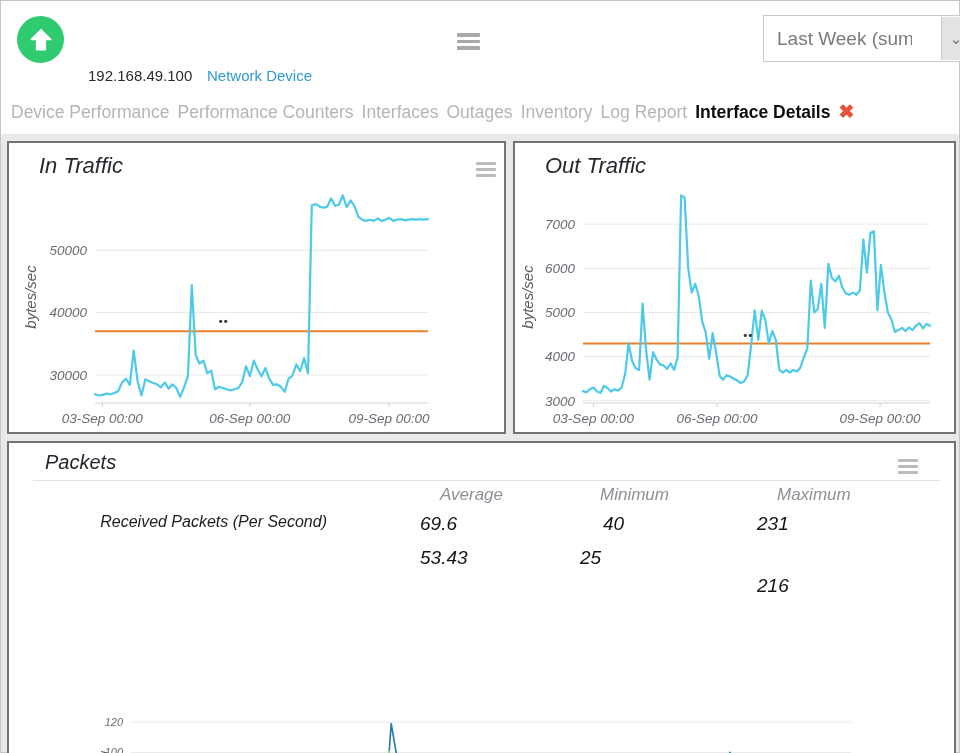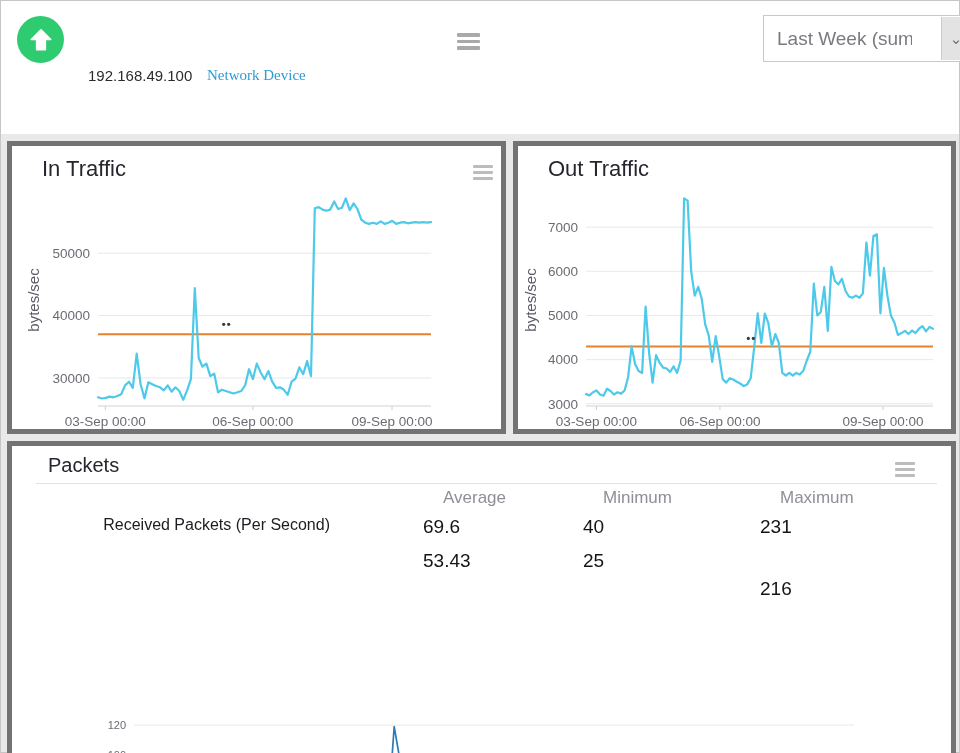--- a/index.html
+++ b/index.html
@@ -8,34 +8,34 @@
   .page { position:absolute; inset:0; border:1px solid #c6c6c6; background:#fff; }
 
   
   .header { position:absolute; top:0; left:0; right:0; height:133px; background:#fff; }
   .status-badge { position:absolute; left:16px; top:15px; width:47px; height:47px; border-radius:50%; background:#2FCB71; display:flex; align-items:center; justify-content:center; }
   .status-badge svg { width:26px; height:26px; }
   .dev-title { position:absolute; left:86px; top:22px; font-size:27px; color:#3E3E48; white-space:nowrap; letter-spacing:-0.2px; }
   .title-menu { position:absolute; left:456px; top:32px; width:23px; cursor:pointer; }
   .title-menu .bar { height:3.5px; background:#a9a9a9; border-radius:1px; margin-bottom:3px; }
   .ip { position:absolute; left:87px; top:66px; font-size:15px; color:#2b2b2b; }
-  .dev-type { position:absolute; left:206px; top:66px; font-size:15px; color:#2E9BD3; text-decoration:none; cursor:pointer;font-family:Liberation Serif, serif; }
+  .dev-type { position:absolute; left:206px; top:66px; font-size:15px; color:#2E9BD3; text-decoration:none; cursor:pointer; }
   .period { position:absolute; left:762px; top:14px; width:209px; height:47px; border:1px solid #c9c9c9; background:#fff; display:flex; align-items:center; cursor:pointer; }
   .period-text { font-size:19px; color:#7a7a80; padding-left:13px; white-space:nowrap; overflow:hidden; width:148px; }
   .period-arrow { position:absolute; right:1px; top:1px; bottom:1px; width:29px; background:#e3e3e3; border-left:1px solid #cacaca; display:flex; align-items:center; justify-content:center; color:#6f6f75; font-size:15px; }
 
   
   .nav { position:absolute; top:99px; left:10px; right:0; white-space:nowrap; font-size:17.5px; color:#b5b5b8; }
   .nav span.tab { margin-right:8px; cursor:pointer; }
   .nav .active { color:#0d0d0d; font-weight:bold; margin-right:6px; }
   .nav .close { color:#E8503B; font-weight:bold; font-size:19px; cursor:pointer; }
 
   
   .main { position:absolute; top:133px; left:0; right:0; bottom:0; background:#e9e9e9; }
-  .panel { position:absolute; background:#fff; border:5px solid #737373; }
+  .panel { position:absolute; background:#fff; border:2px solid #737373;font-style:italic; }
   .panel-title { position:absolute; left:30px; top:10px; font-size:22px; color:#26262e; }
   .menu-icon { position:absolute; width:20px; cursor:pointer; }
   .menu-icon .bar { height:3px; background:#bcbcbc; border-radius:1px; margin-bottom:3px; }
 
   #panel-in  { left:6px;   top:7px;   width:499px; height:293px; }
   #panel-out { left:512px; top:7px;   width:443px; height:293px; }
   #panel-pk  { left:6px;   top:307px; width:949px; height:444px; }
 
   #panel-pk .panel-title { left:36px; top:8px; font-size:20px; }
   .pk-rule { position:absolute; left:24px; right:14px; top:37px; border-bottom:1px solid #e2e2e2; }
@@ -67,20 +67,23 @@
         <div class="bar"></div>
     </div>
     <div class="ip">192.168.49.100</div>
     <a class="dev-type">Network Device</a>
     <div class="period">
       <span class="period-text">Last Week (sum</span>
       <span class="period-arrow">⌄</span>
     </div>
   </div>
 
+  <div class="nav">
+    <span class="tab">Device Performance</span><span class="tab">Performance Counters</span><span class="tab">Interfaces</span><span class="tab">Outages</span><span class="tab">Inventory</span><span class="tab">Log Report</span><span class="tab active">Interface Details</span><span class="close">✖</span>
+  </div>
 
   <div class="main">
 
     <div class="panel" id="panel-in">
       <div class="panel-title">In Traffic</div>
       <div class="menu-icon" style="right:8px; top:19px;">
         <div class="bar"></div>
           <div class="bar"></div>
           <div class="bar"></div>
       </div>
@@ -142,21 +145,21 @@
           <div class="bar"></div>
       </div>
       <div class="pk-rule"></div>
 
       <div class="pk-col c0 hdr">Average</div>
       <div class="pk-col c1 hdr">Minimum</div>
       <div class="pk-col c2 hdr">Maximum</div>
 
       <div class="pk-label r1">Received Packets (Per Second)</div>
       <div class="pk-val r1" style="left:411px;">69.6</div>
-      <div class="pk-val r1" style="left:571px;text-align:right;">40</div>
+      <div class="pk-val r1" style="left:594px;text-align:right;">40</div>
       <div class="pk-val r1" style="left:748px;text-align:right;">231</div>
 
       <div class="pk-val r2" style="left:411px;">53.43</div>
       <div class="pk-val r2" style="left:571px;">25</div>
       <div class="pk-val r2" style="left:748px;margin-top:28px;">216</div>
 
       <svg class="chart" style="top:265px;" width="949" height="166" viewBox="0 0 949 166">
           <line x1="122" y1="135.3846153846154" x2="842" y2="135.3846153846154" stroke="#e8e8e8" stroke-width="1"></line>
           <text x="114" y="139.3446153846154" text-anchor="end" font-size="11" fill="#6b6b73">40</text>
           <line x1="122" y1="105.05494505494505" x2="842" y2="105.05494505494505" stroke="#e8e8e8" stroke-width="1"></line>

